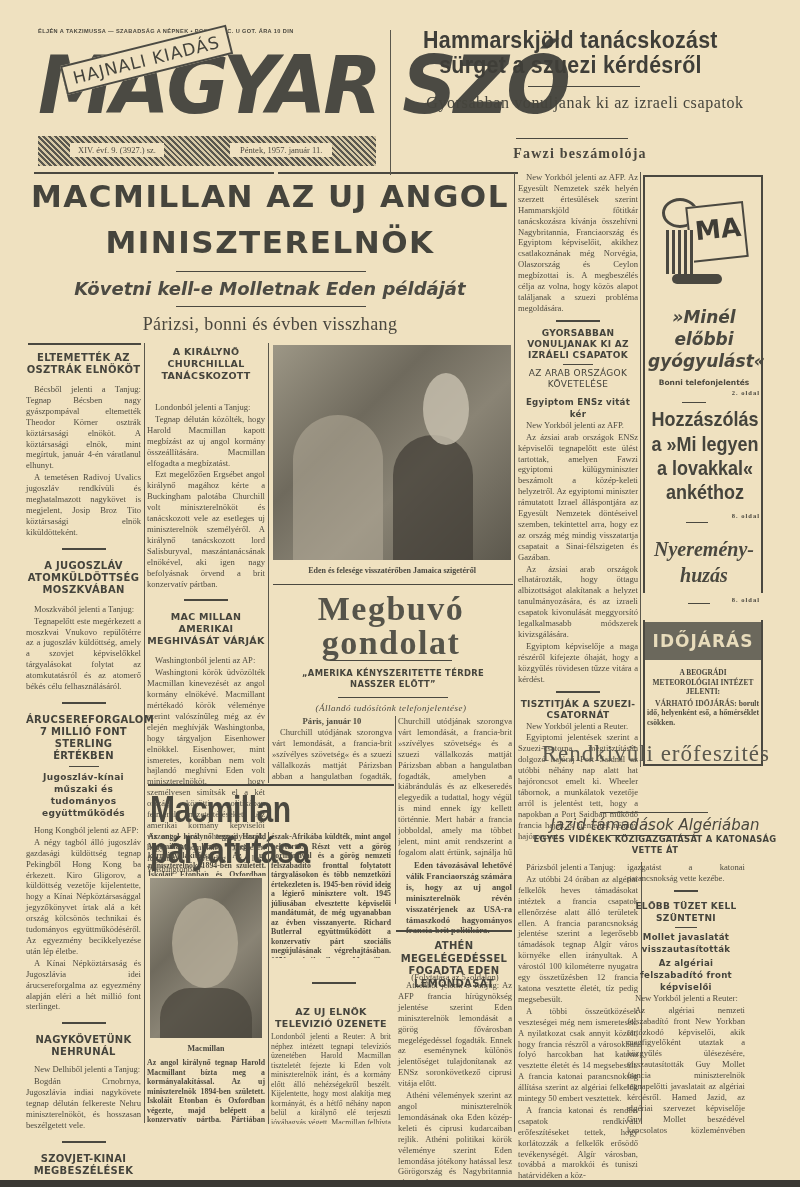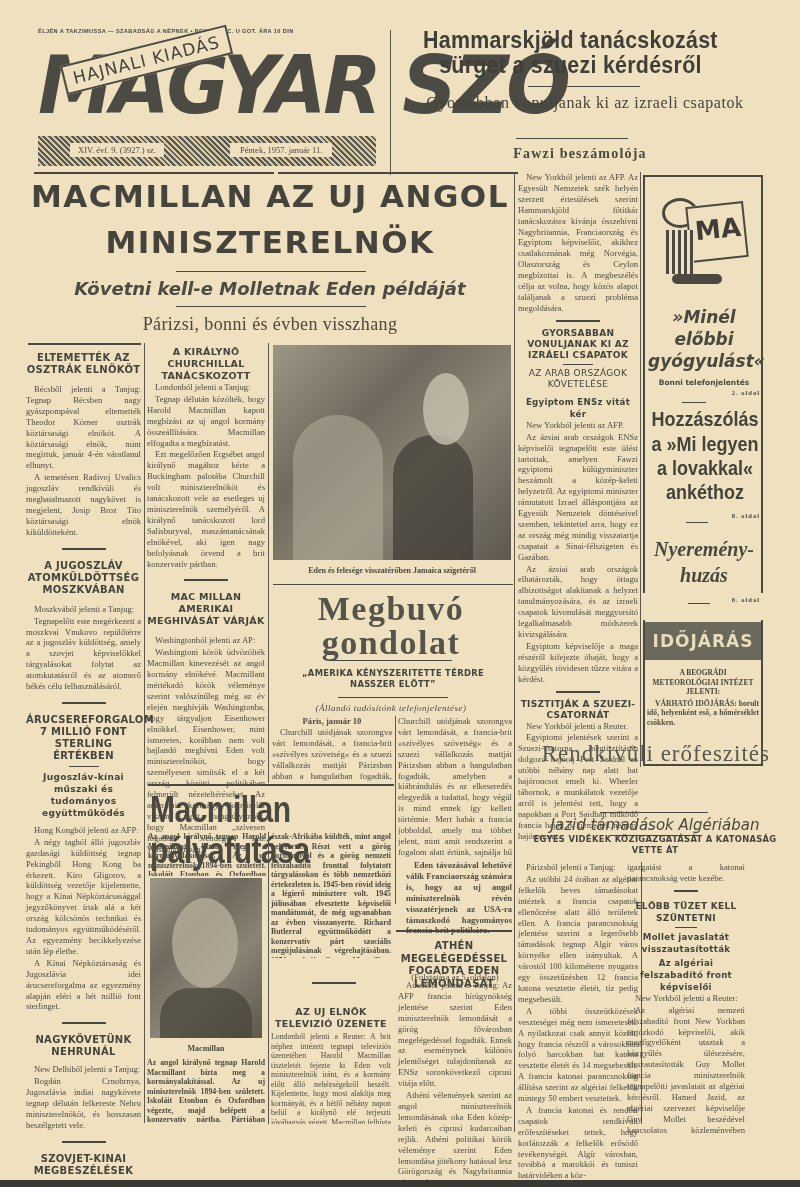--- a/index.html
+++ b/index.html
@@ -75,21 +75,21 @@
   <div class="short"></div>
   <div class="hd" style="margin-bottom:6px;">SZOVJET-KINAI MEGBESZÉLÉSEK</div>
   <div class="body-text">
     <p>Moszkvából jelenti a Tanjug:</p>
 
   </div>
 </div>
 <div class="vrule" style="left:144px;top:343px;height:780px;"></div>
 
 <div class="abs" style="left:147px;top:346px;width:118px;">
-  <div class="hd" style="margin-bottom:0;font-size:9.5px;">A KIRÁLYNŐ CHURCHILLAL TANÁCSKOZOTT</div>
+  <div class="hd" style="margin-bottom:20px;font-size:9.5px;">A KIRÁLYNŐ CHURCHILLAL TANÁCSKOZOTT</div>
   <div class="body-text">
     <p>Londonból jelenti a Tanjug:</p>
     <p>Tegnap délután közölték, hogy Harold Macmillan kapott megbízást az uj angol kormány összeállítására. Macmillan elfogadta a megbízatást.</p>
     <p>Ezt megelőzően Ergsébet angol királynő magához kérte a Buckingham palotába Churchill volt miniszterelnököt és tanácskozott vele az esetleges uj miniszterelnök személyéről. A királynő tanácskozott lord Salisburyval, maszántanácsának elnökével, aki igen nagy befolyásnak örvend a brit konzervatív pártban.</p>
   </div>
   <div class="short"></div>
   <div class="hd" style="margin-bottom:8px;font-size:9.5px;">MAC MILLAN AMERIKAI MEGHIVÁSÁT VÁRJÁK</div>
   <div class="body-text">
     <p>Washingtonból jelenti az AP:</p>
     <p>Washingtoni körök üdvözölték Macmillan kinevezését az angol kormány elnökévé. Macmillant mértékadó körök véleménye szerint valószínűleg még az év elején meghívják Washingtonba, hogy tárgyaljon Eisenhower elnökkel. Eisenhower, mint ismeretes, korábban nem volt hajlandó meghívni Eden volt miniszterelnököt, hogy személyesen simítsák el a két ország közötti politikában felmerült nézeteltéréseket. Az amerikai kormány képviselői viszont most hangsúlyozzák, hogy Macmillan „szívesen fogadott vendég lesz Washingtonban”.</p>

